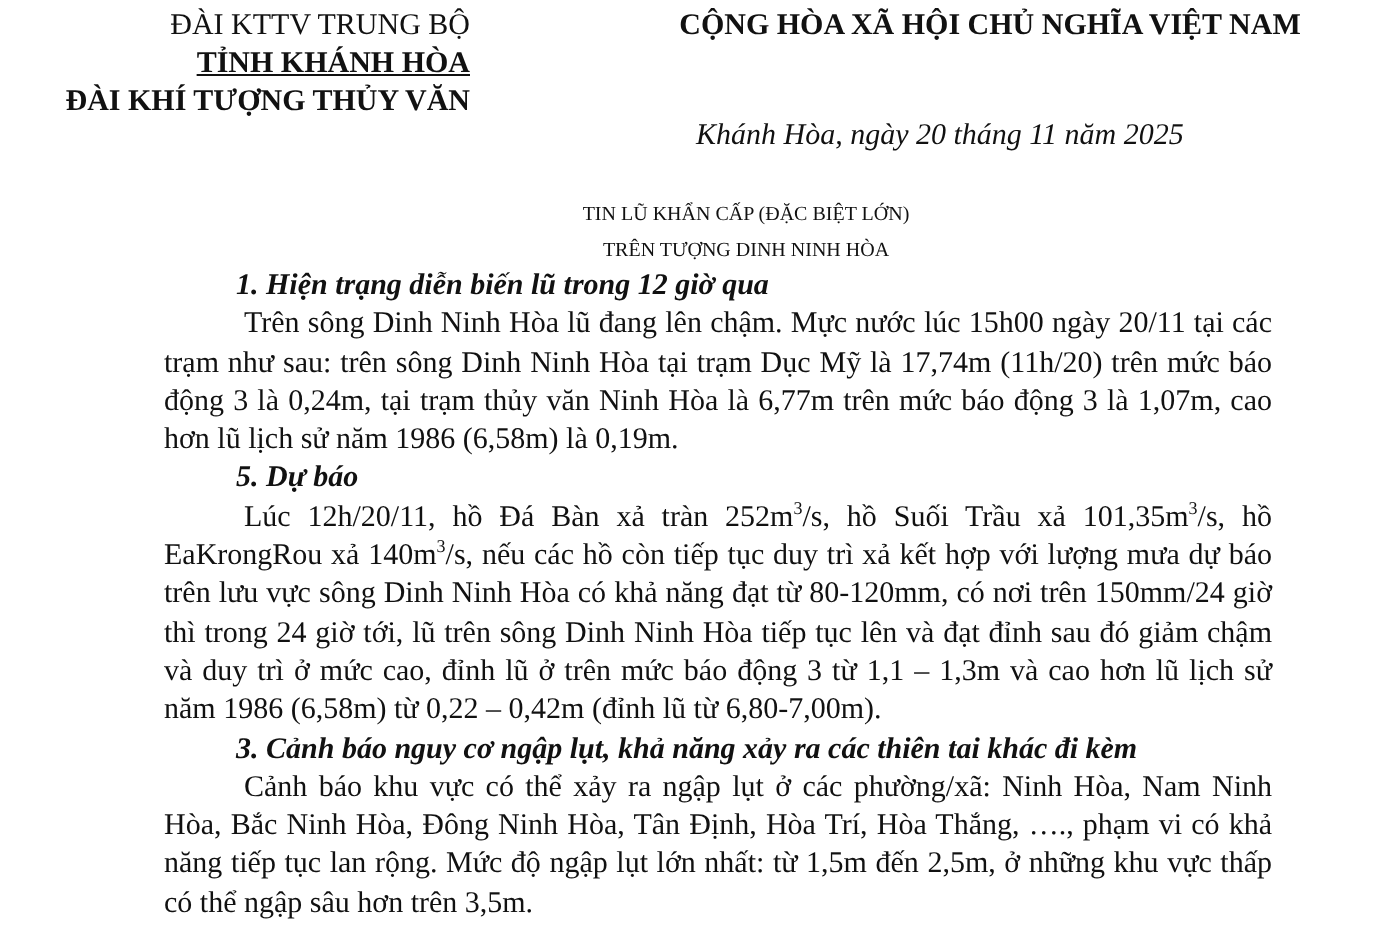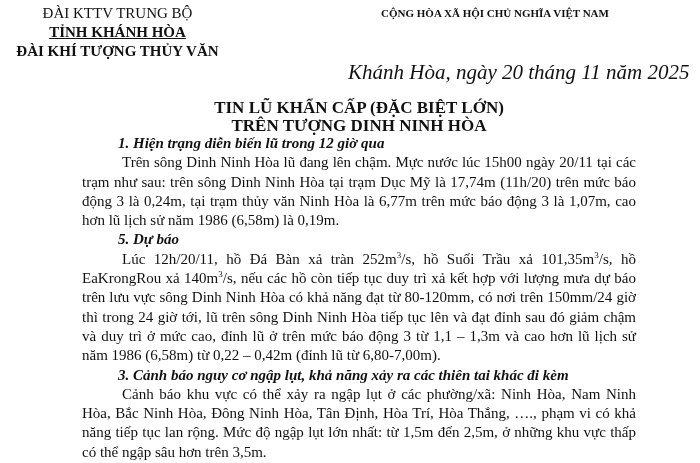--- a/index.html
+++ b/index.html
@@ -1,23 +1,23 @@
 <!DOCTYPE html>
 <html><head>
 <meta charset="utf-8">
 <style>
   html, body { margin:0; padding:0; background:#ffffff; }
   body { width:700px; height:463px; overflow:hidden; position:relative;
          font-family:"Liberation Serif", "DejaVu Serif", serif; color:#111; }
-  .hdr-left { position:absolute; left:0; top:4px; width:235px; text-align:center; font-size:15px; line-height:19px; }
-  .hdr-right { position:absolute; left:305px; top:4px; width:380px; text-align:center; font-size:11px; line-height:19px; }
+  .hdr-left { position:absolute; left:0; top:4px; width:235px; text-align:right; font-size:15px; line-height:19px; }
+  .hdr-right { position:absolute; left:305px; top:4px; width:380px; text-align:center; font-size:15px; line-height:19px; }
   .b { font-weight:bold; }
   .u { text-decoration:underline; }
-  .date { position:absolute; left:348px; top:60px; font-size:21px; font-style:italic;text-align:center; }
-  .title { position:absolute; left:82px; width:554px; text-align:center; font-weight:bold; font-size:17px; line-height:19px; }
+  .date { position:absolute; left:348px; top:60px; font-size:15px; font-style:italic;text-align:center; }
+  .title { position:absolute; left:96px; width:554px; text-align:center; font-weight:normal; font-size:10px; line-height:19px; }
   .body { position:absolute; left:82px; width:554px; font-size:15px; line-height:19.3px; text-align:justify; }
   .body p { margin:0; text-indent:40px; }
   .body h3 { margin:0; font-size:15px; font-weight:bold; text-indent:36px;font-style:italic; }
   sup { font-size:9px; line-height:0; }
 </style>
 </head>
 <body>
 
 <div class="hdr-left">
   <div>ĐÀI KTTV TRUNG BỘ</div>

